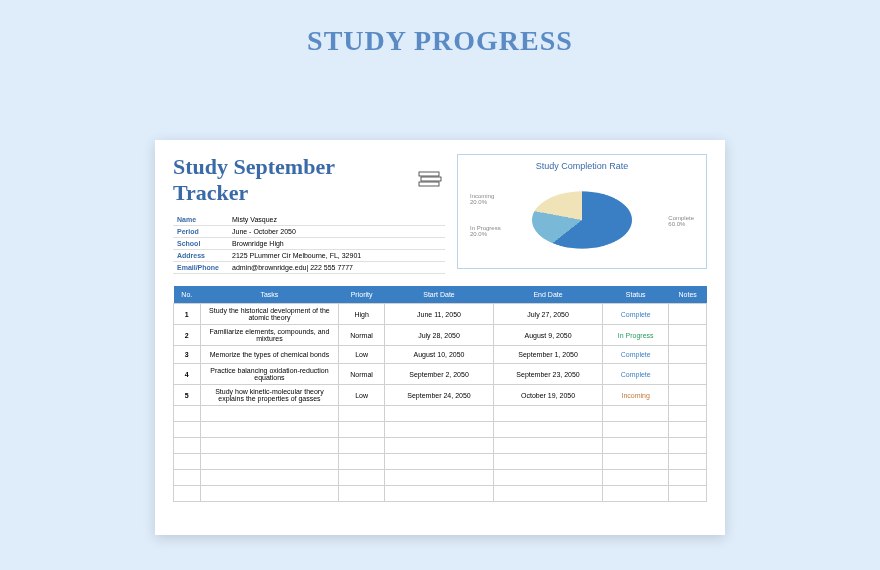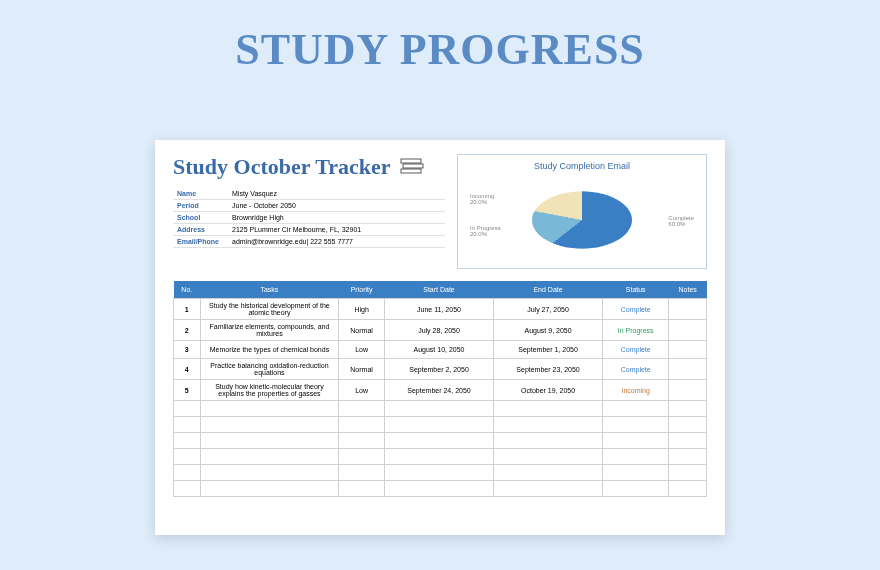--- a/index.html
+++ b/index.html
@@ -6,21 +6,21 @@
 body {
   width: 880px;
   height: 570px;
   background: #dfecfa;
   font-family: Arial, sans-serif;
   overflow: hidden;
 }
 .page-title {
   text-align: center;
   color: #5a8bc4;
-  font-size: 44px;
+  font-size: 28px;
   font-weight: bold;
   letter-spacing: 1px;
   padding-top: 24px;
   line-height: 1.2;
   font-family: Georgia, serif;
 }
 .doc-card {
   position: absolute;
   left: 50%;
   top: 140px;
@@ -107,21 +107,21 @@
 <body>
 
 <div class="page-title">
   <div>STUDY PROGRESS</div>
 </div>
 
 <div class="doc-card">
   <div class="doc-header">
     <div class="left-col">
       <div class="tracker-title">
-        <span>Study October Tracker</span>
+        <span>Study September Tracker</span>
         <span class="icons">
           <svg width="28" height="20" viewBox="0 0 28 20">
               <rect x="2" y="2" width="20" height="4" fill="none" stroke="#333" stroke-width="0.8"></rect>
               <rect x="4" y="7" width="20" height="4" fill="none" stroke="#333" stroke-width="0.8"></rect>
               <rect x="2" y="12" width="20" height="4" fill="none" stroke="#333" stroke-width="0.8"></rect>
             </svg>
         </span>
       </div>
       <table class="meta-table">
         <tbody>
@@ -142,21 +142,21 @@
               <td>2125 PLummer Cir Melbourne, FL, 32901</td>
             </tr>
         <tr>
               <td>Email/Phone</td>
               <td>admin@brownridge.edu| 222 555 7777</td>
             </tr>
       </tbody>
         </table>
     </div>
     <div class="chart-box">
-      <div class="chart-title">Study Completion Email</div>
+      <div class="chart-title">Study Completion Rate</div>
       <div class="pie-wrap">
         <div class="pie"></div>
         <div class="pie-label lbl-complete"><span>Complete</span><br><span>60.0%</span></div>
         <div class="pie-label lbl-incoming"><span>Incoming</span><br><span>20.0%</span></div>
         <div class="pie-label lbl-inprogress"><span>In Progress</span><br><span>20.0%</span></div>
       </div>
     </div>
   </div>
 
   <table class="tasks-table">

